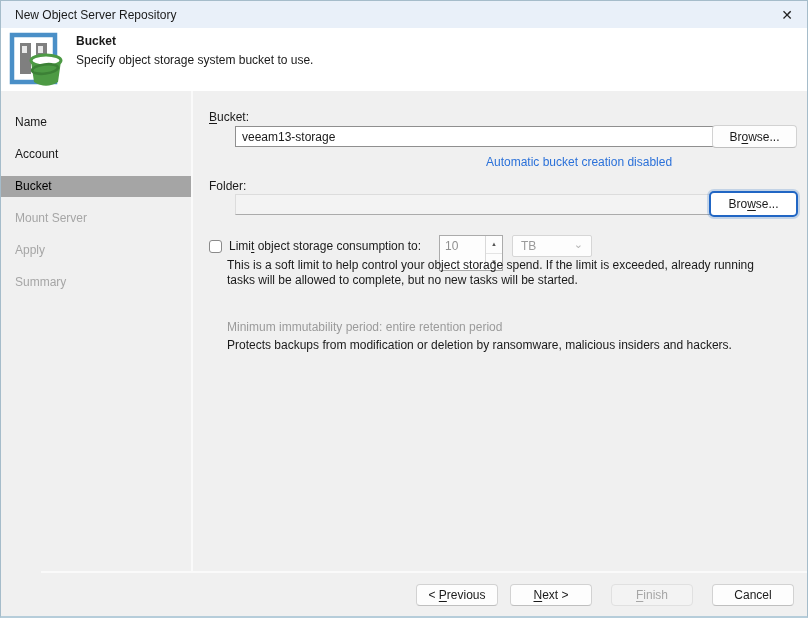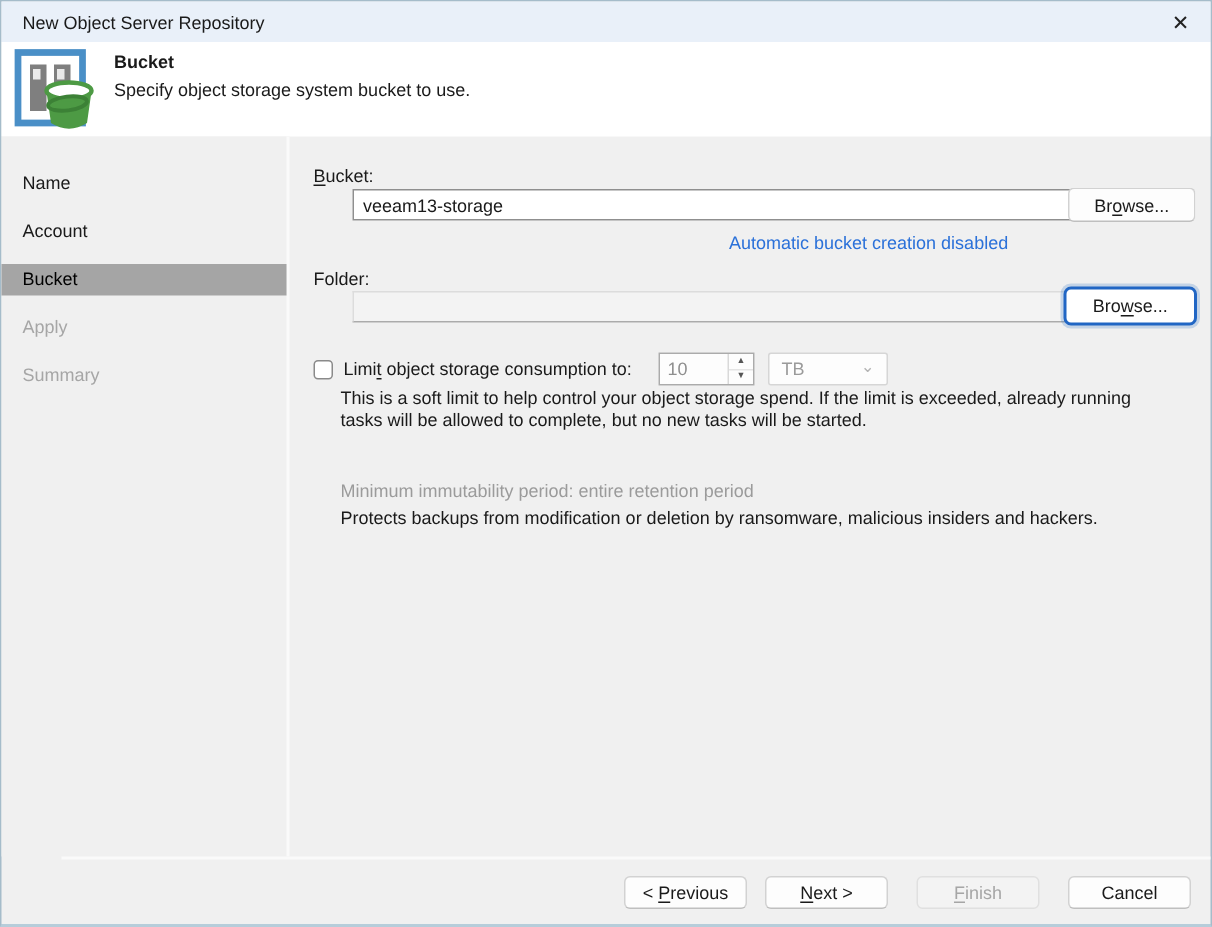--- a/index.html
+++ b/index.html
@@ -83,21 +83,21 @@
 
   .check-row { position:absolute; left:14px; display:flex; align-items:center; gap:7px; }
   .checkbox {
     width:13px; height:13px; background:#fff;
     border:1px solid #8a8a8a; border-radius:3px; flex:0 0 auto;
   }
   .indent-text { position:absolute; left:32px; line-height:15px; }
   .muted { color:#9b9b9b; }
 
   .spinner {
-    position:absolute; left:244px; top:144px; width:64px; height:22px;
+    position:absolute; left:244px; top:144px; width:64px; height:36px;
     background:#fdfdfd; border:1px solid #ababab; display:flex;
   }
   .spin-value { flex:1; padding:3px 0 0 5px; color:#8f8f8f; }
   .spin-arrows { width:17px; border-left:1px solid #d9d9d9; display:flex; flex-direction:column; }
   .spin-btn {
     flex:1; display:flex; align-items:center; justify-content:center;
     font-size:6px; color:#555; line-height:1;
   }
   .spin-btn.up { border-bottom:1px solid #e4e4e4; }
 
@@ -148,20 +148,21 @@
       <div class="header-subtitle">Specify object storage system bucket to use.</div>
     </div>
   </div>
 
   <div class="body">
 
     <div class="sidebar">
       <div class="step">Name</div>
       <div class="step">Account</div>
       <div class="step active">Bucket</div>
+      <div class="step pending">Mount Server</div>
       <div class="step pending">Apply</div>
       <div class="step pending">Summary</div>
     </div>
 
     <div class="content">
 
       <div class="field-label" style="top:19px;"><u>B</u>ucket:</div>
       <input class="text-input" style="top: 35px;" type="text" value="veeam13-storage">
       <button class="btn browse-1">Br<u>o</u>wse...</button>
 

